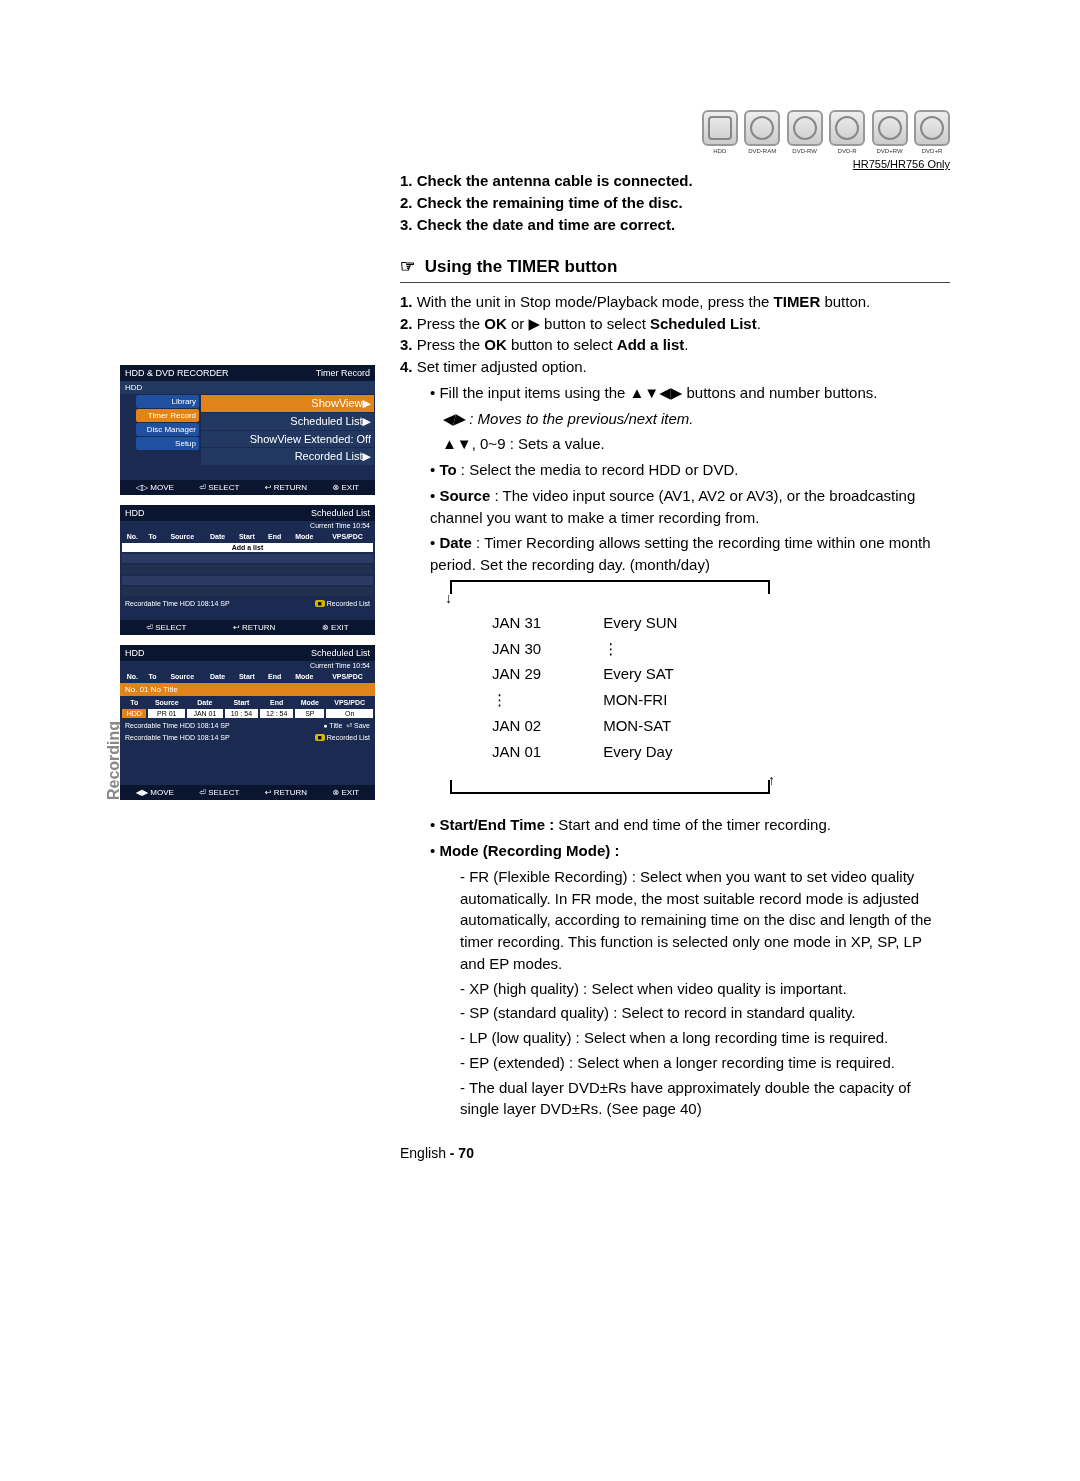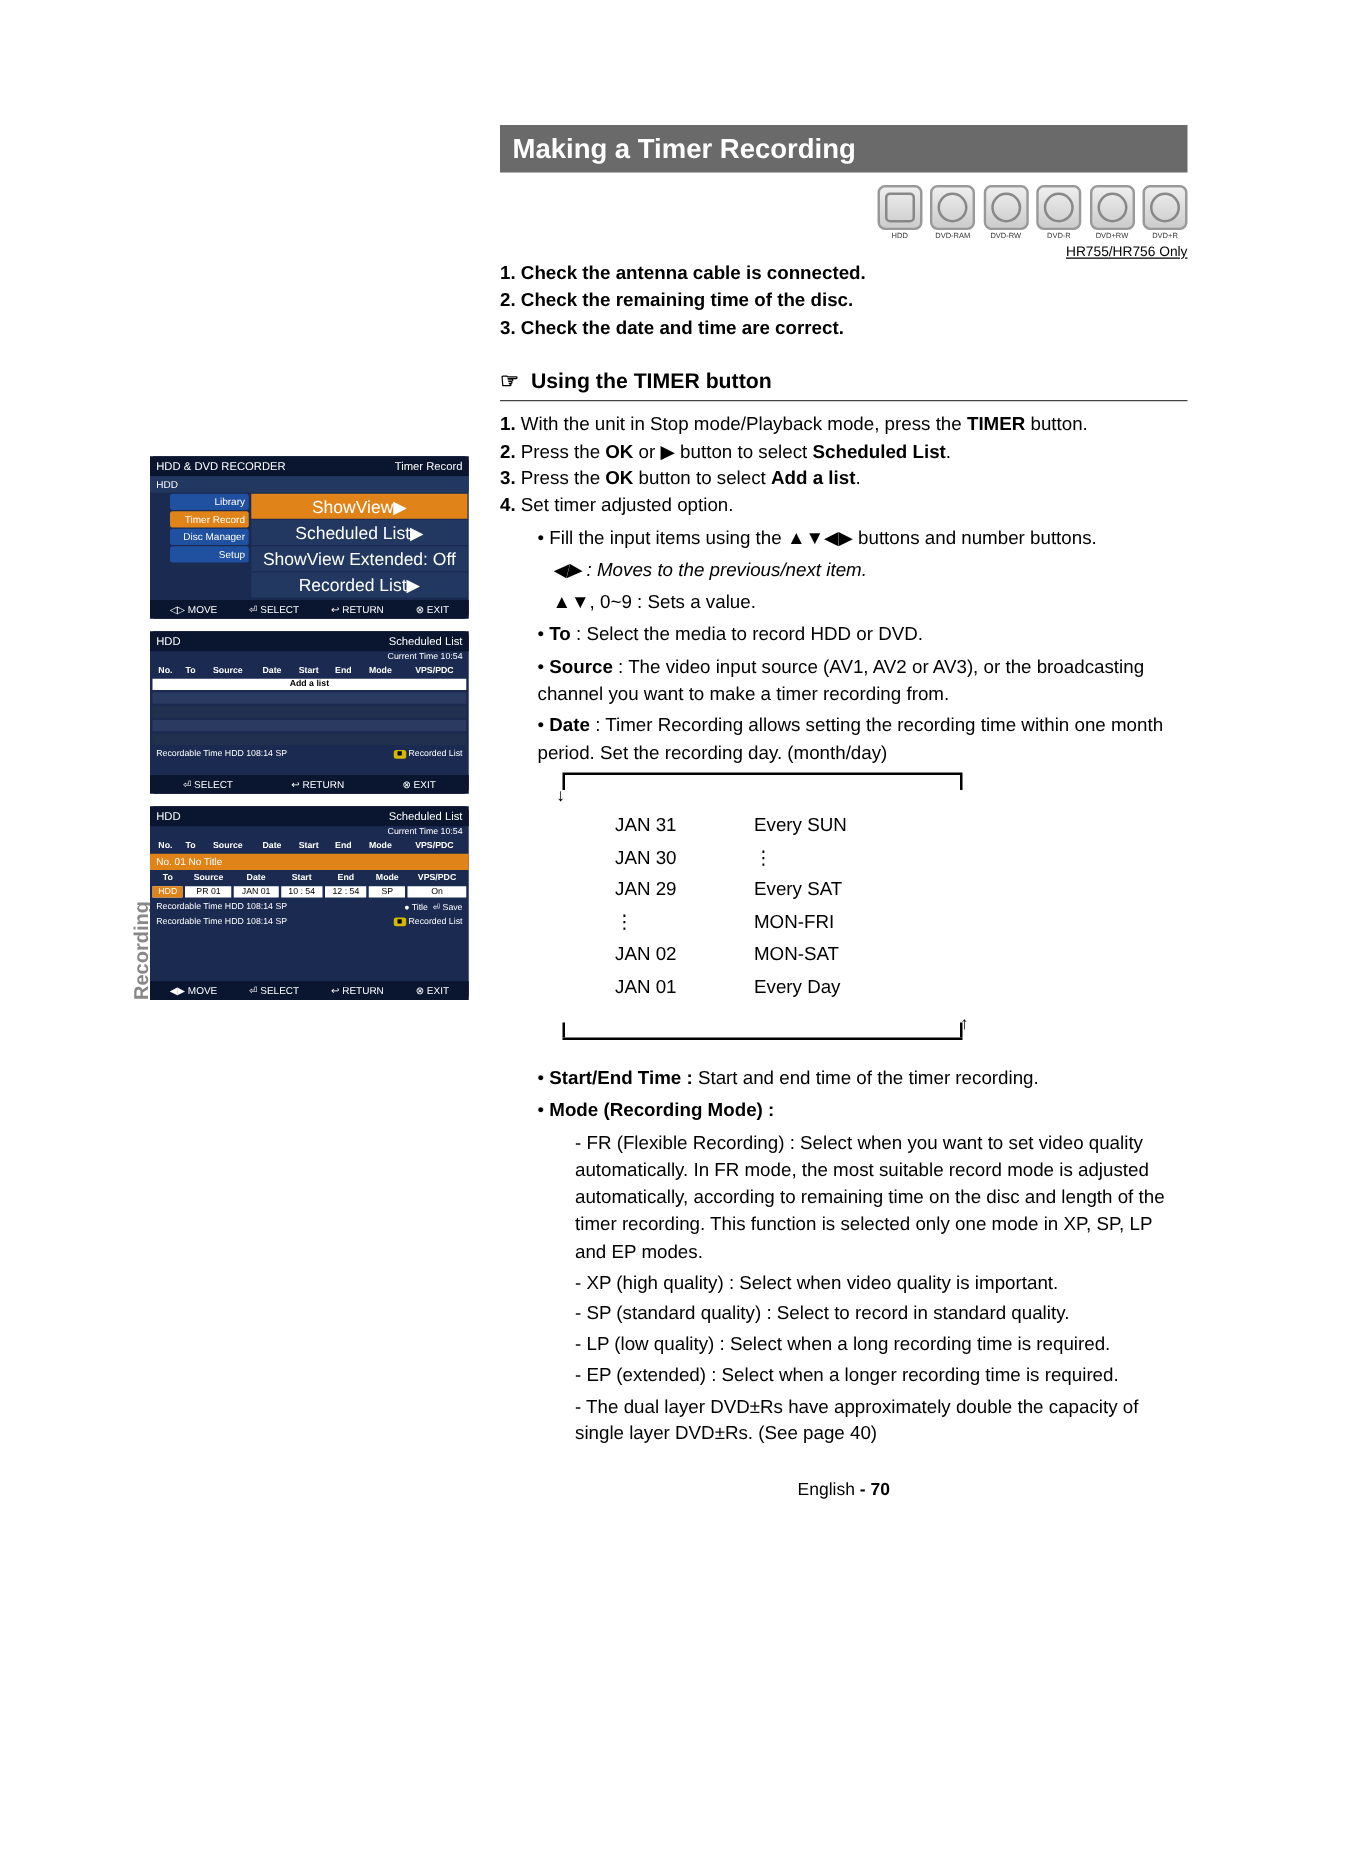--- a/index.html
+++ b/index.html
@@ -119,21 +119,20 @@
   .date-box .rgt { right: 0; }
   .date-box .uparrow {
     position: absolute;
     right: -5px;
     top: -10px;
     font-size: 14px;
   }
   .sub-list { margin-left: 30px; }
   .sub-list div { margin-bottom: 3px; }
   .footer {
-    text-align: center;
     font-size: 14px;
     margin-top: 25px;
     margin-left: 280px;
   }
   
   .osd {
     position: absolute;
     left: 0;
     width: 255px;
     background: #1a2a50;
@@ -143,21 +142,21 @@
   }
   .osd1 { top: 265px; height: 130px; }
   .osd2 { top: 405px; height: 130px; }
   .osd3 { top: 545px; height: 155px; }
   .osd-hdr { display: flex; justify-content: space-between; padding: 3px 5px; background: #0a1530; }
   .osd-menu { display: flex; margin-left: 15px; }
   .osd-left { width: 65px; }
   .osd-left div { background: #2050a0; margin: 1px; padding: 2px 3px; font-size: 8px; text-align: right; border-radius: 2px; }
   .osd-left .sel { background: #e0841a; }
   .osd-right { flex: 1; }
-  .osd-right div { background: #223860; margin: 1px; padding: 2px 3px; font-size: 14px; display: flex; justify-content: center; }
+  .osd-right div { background: #223860; margin: 1px; padding: 2px 3px; font-size: 11px; display: flex; justify-content: flex-end; }
   .osd-right .sel { background: #e0841a; }
   .osd-footer { display: flex; justify-content: space-around; padding: 3px; font-size: 8px; background: #0a1530; position: absolute; bottom: 0; left: 0; right: 0; }
   .osd-table { width: 100%; font-size: 7px; }
   .osd-table th, .osd-table td { padding: 1px; text-align: center; }
   .osd-addlist { background: #fff; color: #000; text-align: center; font-weight: bold; padding: 2px; }
   .osd-editrow { background: #fff; color: #000; }
   .osd-editrow td:first-child { background: #e0841a; color: #fff; }
   .osd-yellow { background: #d4b800; color: #000; padding: 0 3px; border-radius: 2px; font-size: 7px; }
   .arrow-down-box {
     width: 320px;
@@ -174,21 +173,20 @@
   .arrow-down-box .rgt { right: 0; }
   .arrow-down-box .dnarrow { position: absolute; left: -5px; top: 6px; font-size: 14px; }
 </style>
 </head>
 <body>
 
 <div class="page">
 
   <div class="side-tab">Recording</div>
 
-  <div class="title-bar">Making a Timer Recording</div>
 
   <div class="disc-icons">
     <span class="disc-icon hdd-icon" data-lbl="HDD"></span>
     <span class="disc-icon" data-lbl="DVD-RAM"></span>
     <span class="disc-icon" data-lbl="DVD-RW"></span>
     <span class="disc-icon" data-lbl="DVD-R"></span>
     <span class="disc-icon" data-lbl="DVD+RW"></span>
     <span class="disc-icon" data-lbl="DVD+R"></span>
   </div>
   <div class="icon-note">HR755/HR756 Only</div>

